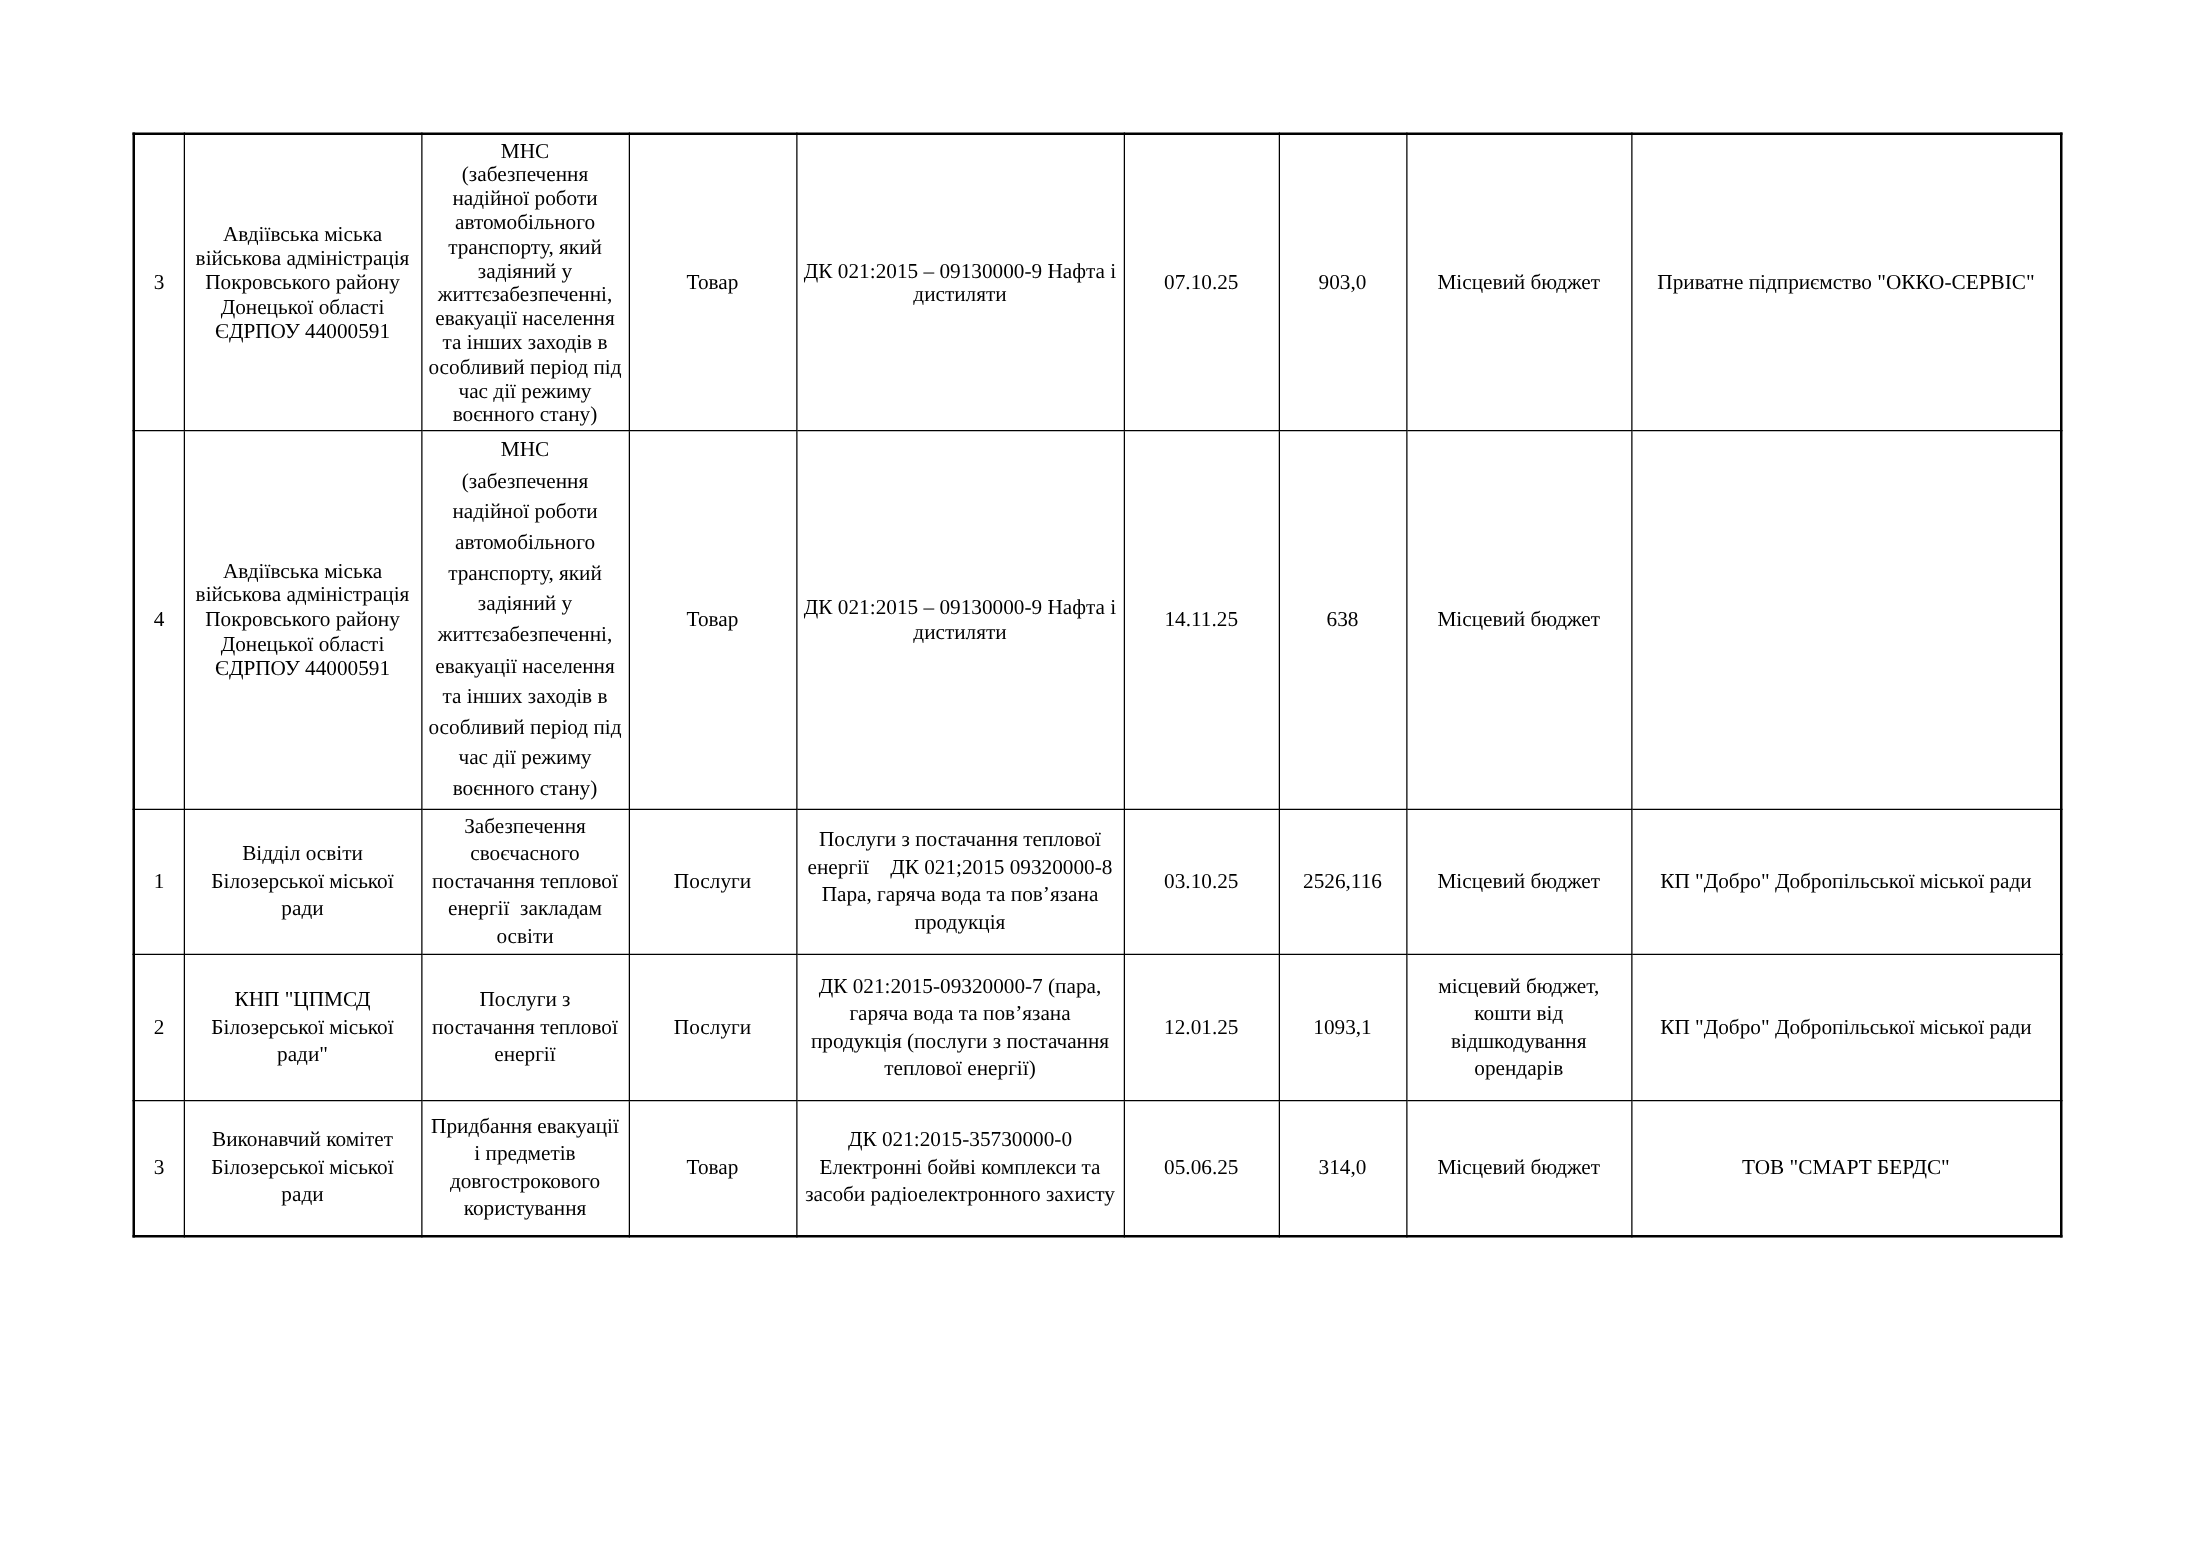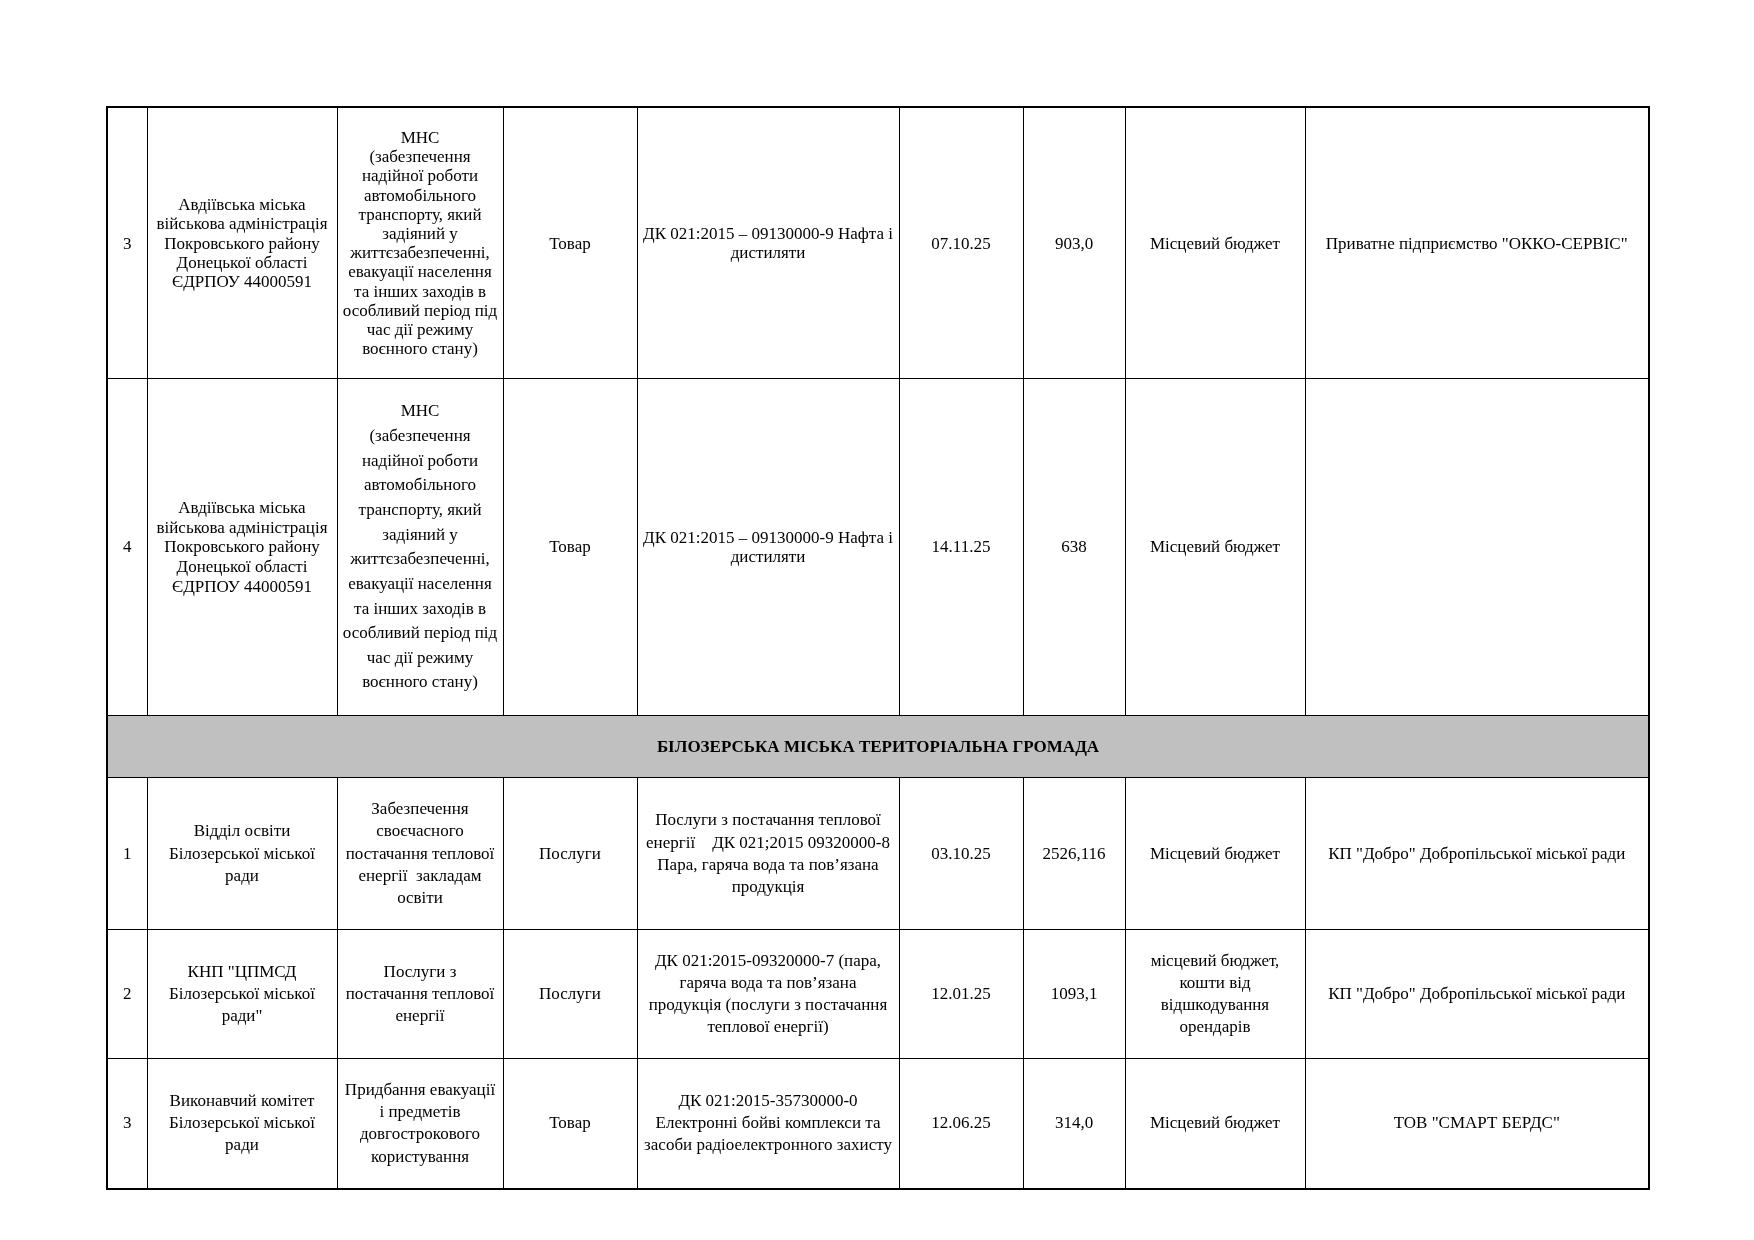--- a/index.html
+++ b/index.html
@@ -23,21 +23,21 @@
     border-collapse: collapse;
     table-layout: fixed;
     border: 2.5px solid #000000;
   }
   table.doc-table td {
     border: 1.5px solid #000000;
     text-align: center;
     vertical-align: middle;
     font-size: 17px;
     line-height: 1.25;
-    padding: 20px 4px;
+    padding: 2px 4px;
     white-space: pre-line;
     overflow: hidden;
   }
   tr.row-s1a { height: 230px; }
   tr.row-s1a td { line-height: 1.13; }
   tr.row-s1b { height: 296px; }
   tr.row-s1b td { line-height: 1.16; }
   tr.row-s1b td.cell-subject { line-height: 1.45; }
   tr.row-band { height: 22px; }
   td.band-cell {
@@ -89,23 +89,20 @@
     <td class="cell-subject">МНС
 (забезпечення надійної роботи автомобільного транспорту, який задіяний у життєзабезпеченні, евакуації населення та інших заходів в особливий період під час дії режиму воєнного стану)</td>
     <td class="cell-type">Товар</td>
     <td class="cell-code">ДК 021:2015 – 09130000-9 Нафта і дистиляти</td>
     <td class="cell-date">14.11.25</td>
     <td class="cell-amount">638</td>
     <td class="cell-budget">Місцевий бюджет</td>
     <td class="cell-supplier"></td>
   </tr>
 
-  <tr class="row-band">
-    <td class="band-cell" colspan="9">БІЛОЗЕРСЬКА МІСЬКА ТЕРИТОРІАЛЬНА ГРОМАДА</td>
-  </tr>
 
   <tr class="row-s2a">
     <td class="cell-num">1</td>
     <td class="cell-org">Відділ освіти Білозерської міської ради</td>
     <td class="cell-subject">Забезпечення своєчасного постачання теплової енергії&nbsp; закладам освіти</td>
     <td class="cell-type">Послуги</td>
     <td class="cell-code">Послуги з постачання теплової енергії&nbsp;&nbsp;&nbsp;&nbsp;ДК 021;2015 09320000-8 Пара, гаряча вода та пов’язана продукція</td>
     <td class="cell-date">03.10.25</td>
     <td class="cell-amount">2526,116</td>
     <td class="cell-budget">Місцевий бюджет</td>
@@ -123,19 +120,19 @@
     <td class="cell-budget">місцевий бюджет, кошти від відшкодування орендарів</td>
     <td class="cell-supplier">КП "Добро" Добропільської міської ради</td>
   </tr>
 
   <tr class="row-s2c">
     <td class="cell-num">3</td>
     <td class="cell-org">Виконавчий комітет Білозерської міської ради</td>
     <td class="cell-subject">Придбання евакуації і предметів довгострокового користування</td>
     <td class="cell-type">Товар</td>
     <td class="cell-code">ДК 021:2015-35730000-0 Електронні бойві комплекси та засоби радіоелектронного захисту</td>
-    <td class="cell-date">12.06.25</td>
+    <td class="cell-date">05.06.25</td>
     <td class="cell-amount">314,0</td>
     <td class="cell-budget">Місцевий бюджет</td>
     <td class="cell-supplier">ТОВ "СМАРТ БЕРДС"</td>
   </tr>
 </tbody>
   </table>
 
 </body></html>

